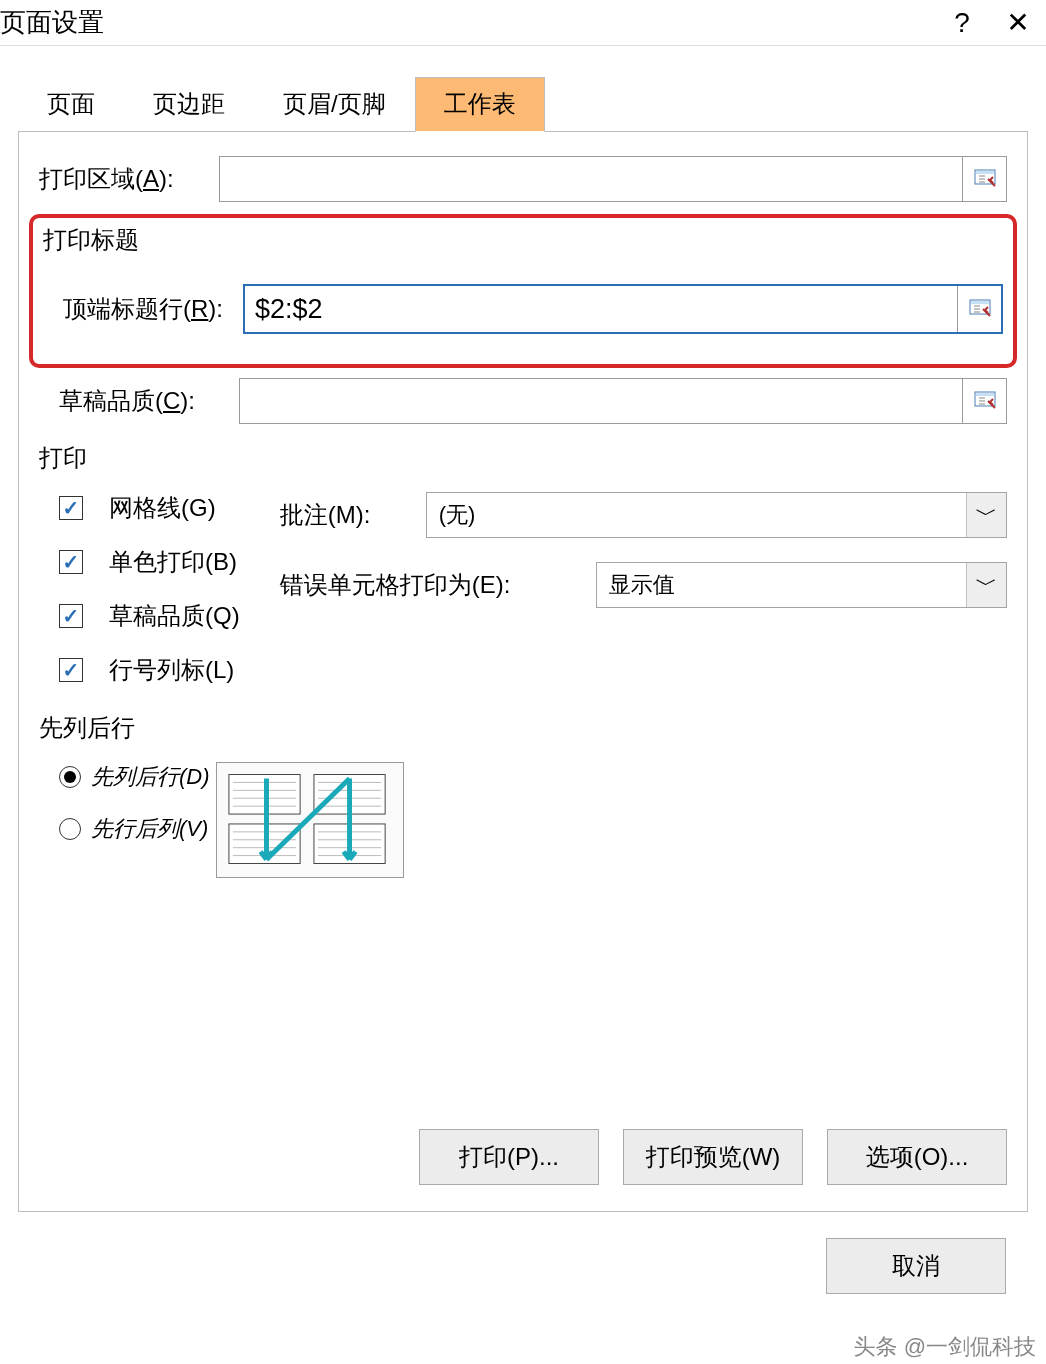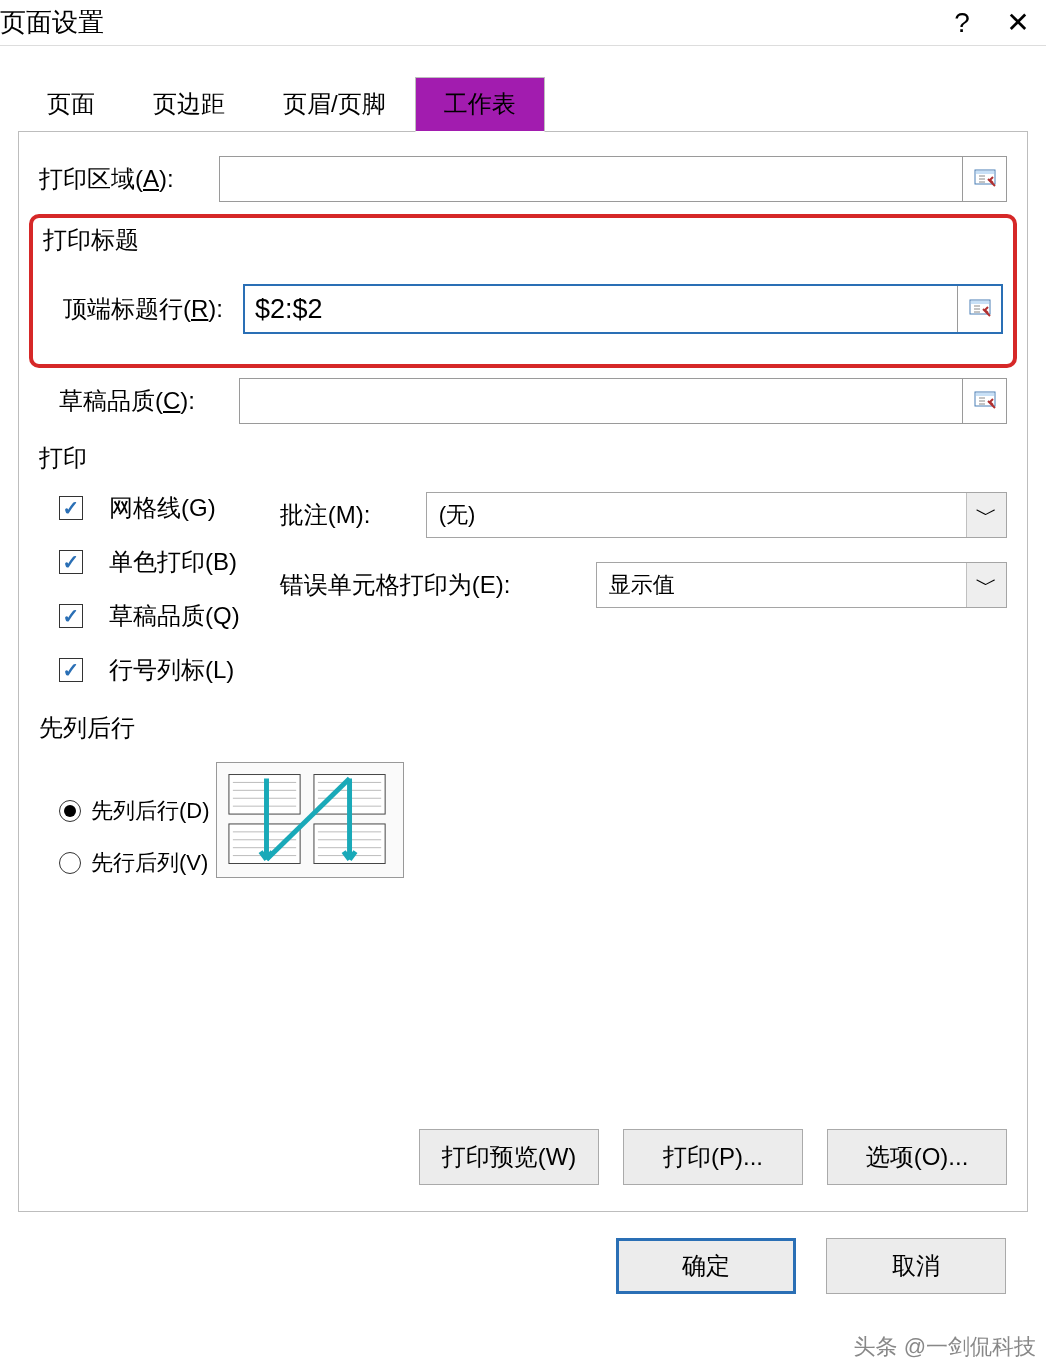--- a/index.html
+++ b/index.html
@@ -8,21 +8,21 @@
 .titlebar { display: flex; align-items: center; height: 46px; border-bottom: 1px solid #ddd; }
 .titlebar .title { font-size: 26px; }
 .titlebar .spacer { flex: 1; }
 .titlebar .btn { width: 56px; height: 46px; display: flex; align-items: center; justify-content: center; font-size: 28px; cursor: pointer; }
 .titlebar .btn.help { font-family: Arial; }
 
 .content { padding: 30px 18px 0 18px; }
 
 .tabs { display: flex; border-bottom: 1px solid #bdbdbd; height: 56px; }
 .tab { padding: 10px 28px 0 28px; font-size: 24px; cursor: pointer; border: 1px solid transparent; position: relative; top: 1px; }
-.tab.active { border: 1px solid #bdbdbd; border-bottom: 1px solid #fff; background: #a21caf; font-family: Liberation Mono, monospace; }
+.tab.active { border: 1px solid #bdbdbd; border-bottom: 1px solid #fff; background: #fdba74; font-family: Liberation Mono, monospace; }
 
 .pane { border: 1px solid #bdbdbd; border-top: none; padding: 24px 20px 20px 20px; height: 1080px; position: relative; }
 
 .row { display: flex; align-items: center; margin-bottom: 12px; }
 .lbl { width: 180px; font-size: 24px; }
 .lbl .u { text-decoration: underline; }
 
 .refinput { flex: 1; display: flex; align-items: stretch; }
 .refinput input { flex: 1; height: 46px; border: 1px solid #9a9a9a; font-size: 27px; padding: 0 10px; outline: none; }
 .refbtn { width: 44px; height: 46px; border: 1px solid #9a9a9a; border-left: none; display: flex; align-items: center; justify-content: center; background: #fff; cursor: pointer; }
@@ -37,21 +37,21 @@
 .check .box { width: 24px; height: 24px; border: 1.5px solid #333; display: flex; align-items: center; justify-content: center; }
 .check .box.checked::after { content: "✓"; color: #2a6fb5; font-size: 20px; line-height: 1; font-weight: bold; }
 .check .txt { font-size: 24px; }
 
 .selects { flex: 1; display: flex; flex-direction: column; gap: 24px; }
 .selrow { display: flex; align-items: center; gap: 26px; }
 .sellbl { font-size: 24px; width: 290px; }
 .select { flex: 1; height: 46px; border: 1px solid #a5a5a5; display: flex; align-items: center; padding: 0 12px; cursor: pointer; position: relative; }
 .select .arrow { position: absolute; right: 0; top: 0; bottom: 0; width: 40px; border-left: 1px solid #c0c0c0; display: flex; align-items: center; justify-content: center; background: #eee; }
 
-.radios { display: flex; align-items: flex-end; gap: 6px; margin-top: 14px; padding-left: 20px; }
+.radios { display: flex; align-items: flex-start; gap: 6px; margin-top: 14px; padding-left: 20px; font-style: italic; }
 .radiogroup { display: flex; flex-direction: column; gap: 22px; }
 .radio { display: flex; align-items: center; gap: 10px; cursor: pointer; }
 .radio .circ { width: 22px; height: 22px; border-radius: 50%; border: 1.5px solid #333; display: flex; align-items: center; justify-content: center; }
 .radio .circ.on::after { content: ""; width: 12px; height: 12px; border-radius: 50%; background: #000; }
 
 .orderimg { width: 188px; height: 116px; border: 1px solid #999; background: #fafafa; display: flex; align-items: center; justify-content: center; padding: 6px; }
 
 .action-row { position: absolute; right: 20px; bottom: 26px; display: flex; gap: 24px; }
 .btn2 { min-width: 180px; height: 56px; border: 1px solid #aaa; background: #ececec; display: flex; align-items: center; justify-content: center; font-size: 24px; cursor: pointer; padding: 0 20px; }
 
@@ -204,30 +204,29 @@
           </g>
           <path d="M44 10 L44 92 M44 92 L38 84 M44 92 L50 84" stroke="#19a9b8" stroke-width="5" fill="none"></path>
           <path d="M44 92 L128 10" stroke="#19a9b8" stroke-width="5"></path>
           <path d="M128 10 L128 92 M128 92 L122 84 M128 92 L134 84" stroke="#19a9b8" stroke-width="5" fill="none"></path>
         </svg>
       </div>
     </div>
 
     <div class="action-row">
       <div class="btn2">
+        <span>打印(<span class="u">P</span>)...</span>
+      </div>
+      <div class="btn2">
         <span>打印预览(<span class="u">W</span>)</span>
-      </div>
-      <div class="btn2">
-        <span>打印(<span class="u">P</span>)...</span>
       </div>
       <div class="btn2">
         <span>选项(<span class="u">O</span>)...</span>
       </div>
     </div>
   </div>
 
   <div class="footer">
-    <div class="btn2 primary">确定</div>
     <div class="btn2">取消</div>
   </div>
 </div>
 
 <div class="watermark">头条 @一剑侃科技</div>
 
 </body></html>

